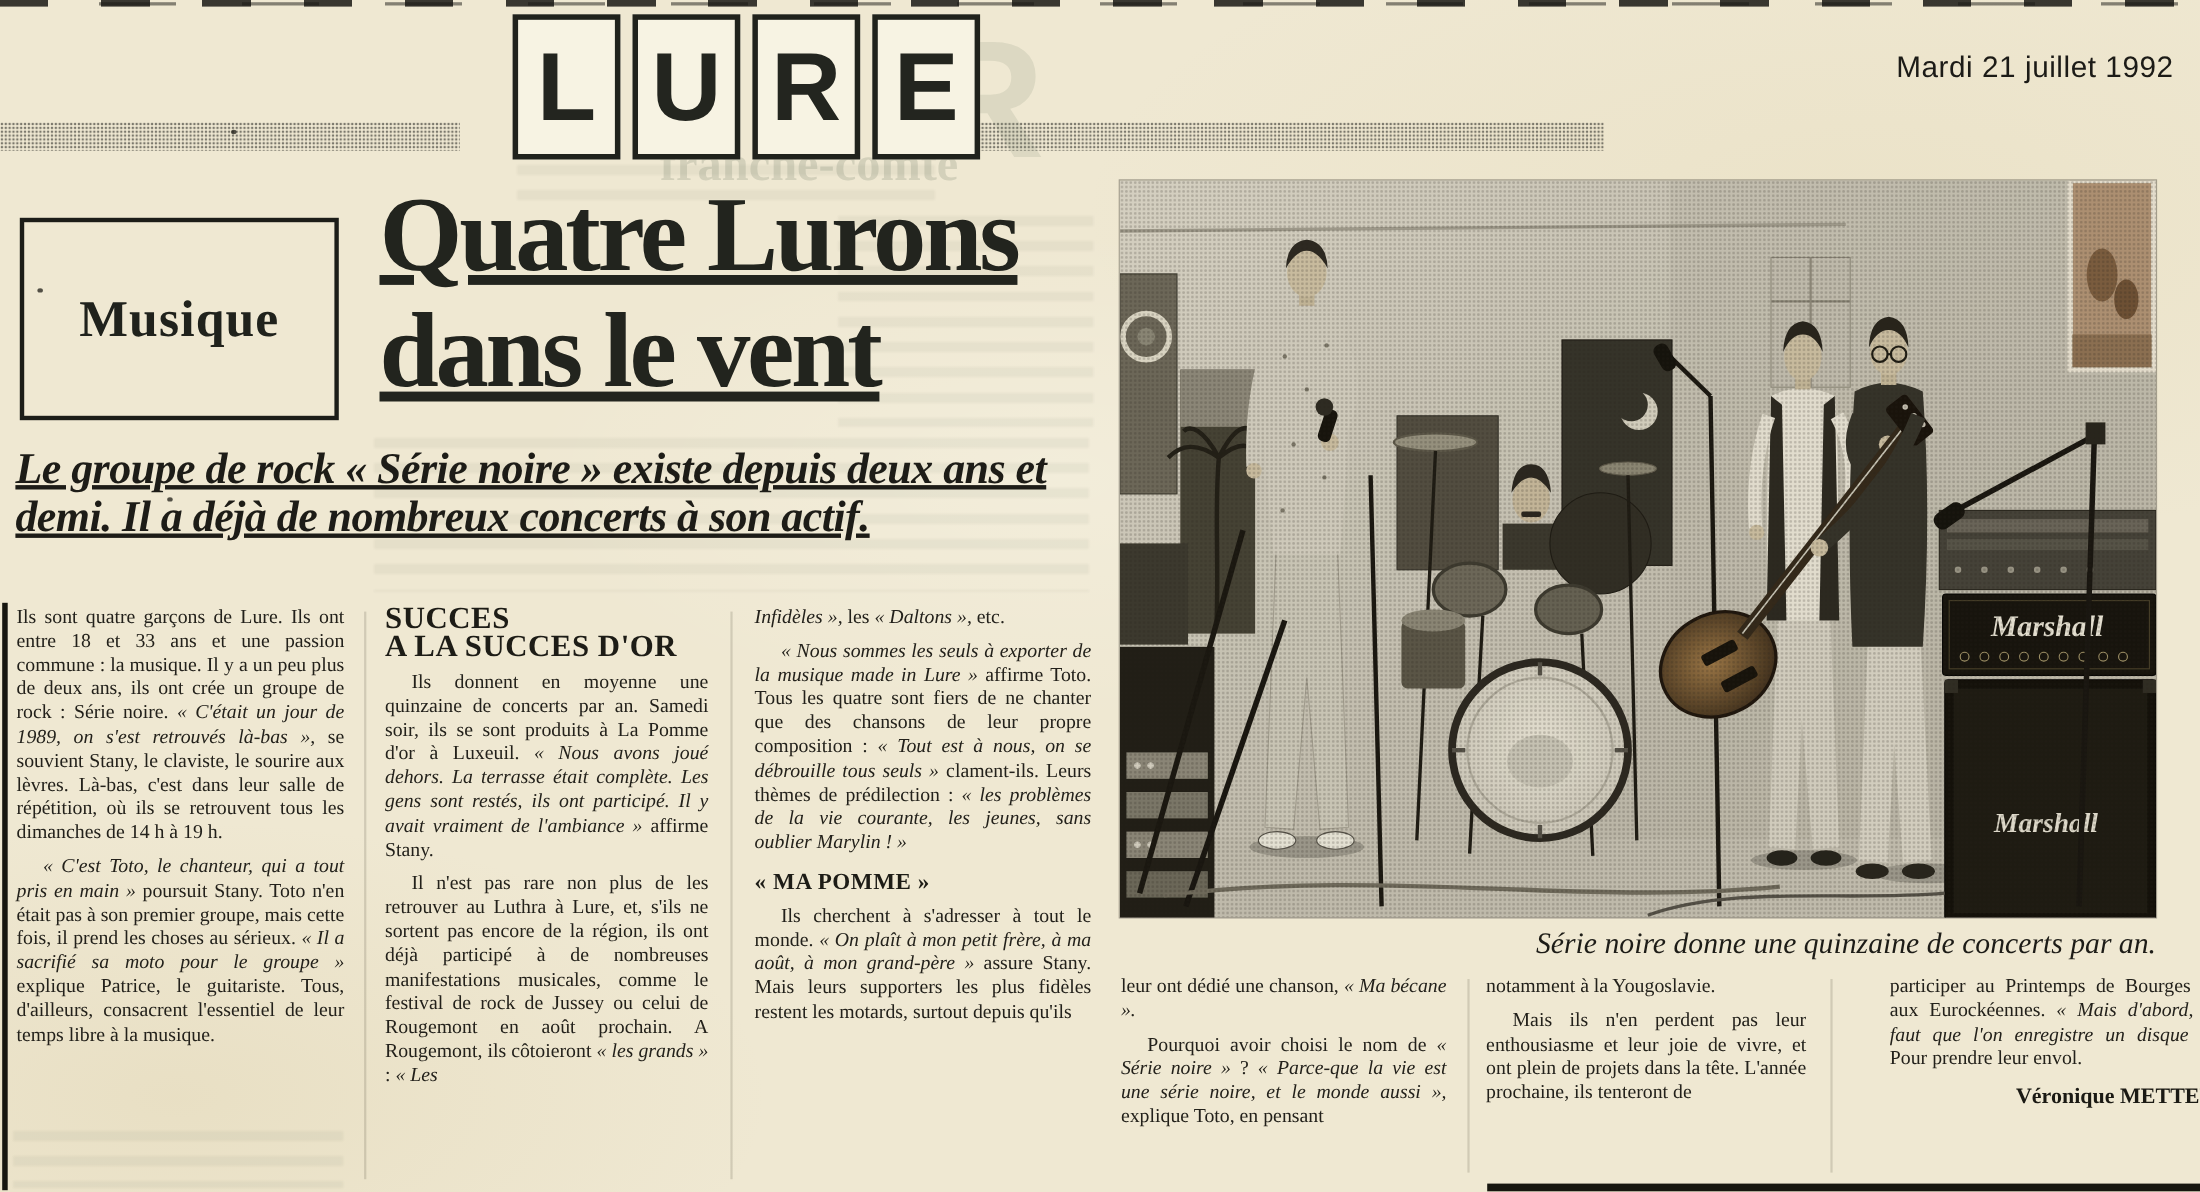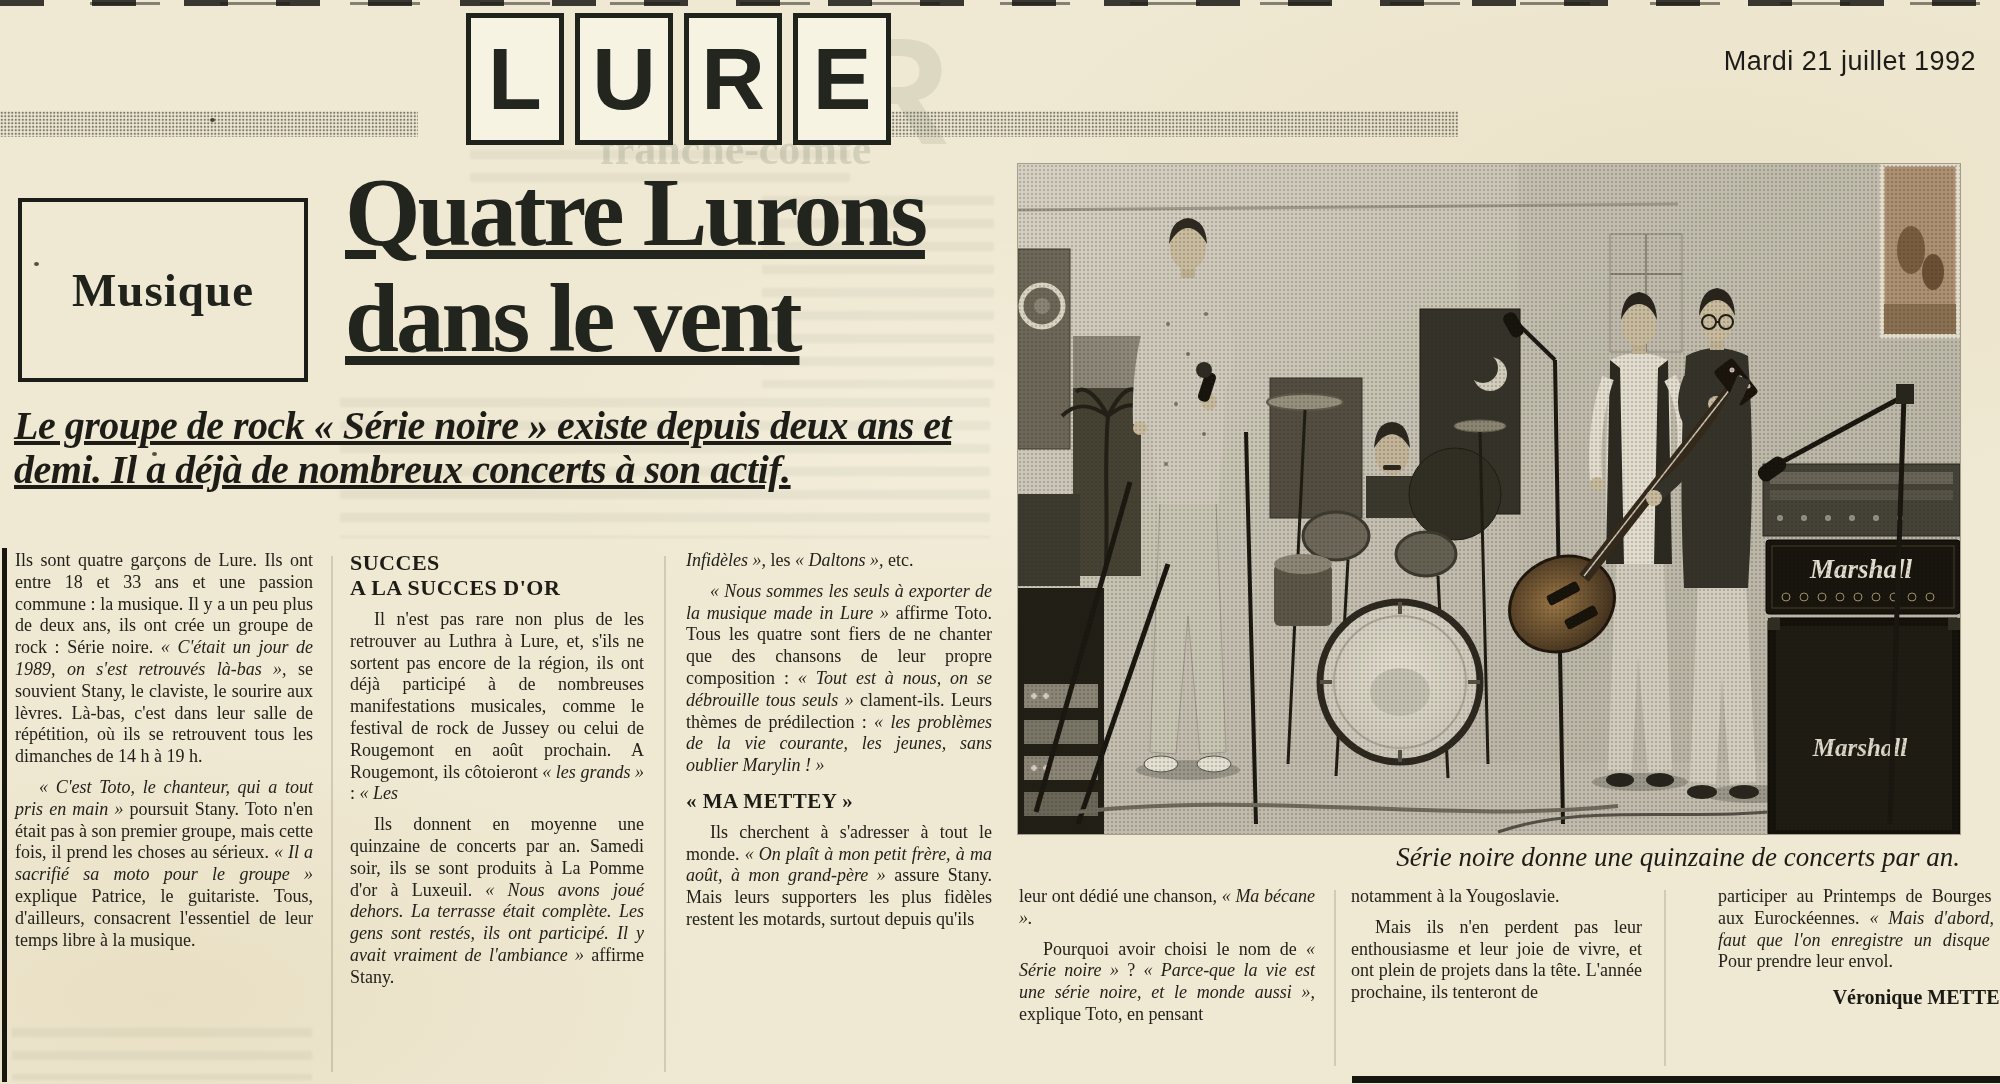--- a/index.html
+++ b/index.html
@@ -62,21 +62,21 @@
   
   .col{position:absolute;font-size:18px;line-height:21.8px;text-align:justify;color:#23211b;}
   .col1{left:15px;top:550px;width:298px;}
   .col2{left:350px;top:548px;width:294px;}
   .col3{left:686px;top:550px;width:306px;}
   .col4{left:1019px;top:886px;width:296px;}
   .col5{left:1351px;top:886px;width:291px;}
   .col6{left:1718px;top:886px;width:296px;}
   .bp{margin:0 0 9px 0;}
   .indent{text-indent:24px;}
-  .crosshead{margin:2px 0 9px 0;font-size:22px;line-height:25px;font-weight:bold;letter-spacing:.5px;color:#1d1c16;}
+  .crosshead{margin:2px 0 9px 0;font-size:28px;line-height:25px;font-weight:bold;letter-spacing:.5px;color:#1d1c16;}
   .crosshead span{display:block;}
   .crosshead2{margin:14px 0 9px 0;font-size:21px;font-weight:bold;letter-spacing:.5px;color:#1d1c16;}
   .byline{margin-top:14px;text-align:right;font-weight:bold;font-size:20px;color:#1b1a14;}
   
   .photo{position:absolute;left:1018px;top:164px;width:942px;height:670px;margin:0;
     background:#c9c5b7;outline:1px solid rgba(50,48,40,.4);overflow:hidden;}
   .photo::before{content:"";position:absolute;inset:0;background:rgba(80,66,32,.06);z-index:2;}
   .photo::after{content:"";position:absolute;inset:0;z-index:3;pointer-events:none;
     background-image:radial-gradient(rgba(38,34,26,.20) 1px, transparent 1.35px);background-size:4px 4px;}
   .photo svg{display:block;}
@@ -140,28 +140,28 @@
   <section class="col col1">
     <p class="bp"><span>Ils sont quatre garçons de Lure. Ils ont entre 18 et 33 ans et une passion commune : la musique. Il y a un peu plus de deux ans, ils ont crée un groupe de rock : Série noire. </span><i>« C'était un jour de 1989, on s'est retrouvés là-bas »,</i><span> se souvient Stany, le claviste, le sourire aux lèvres. Là-bas, c'est dans leur salle de répétition, où ils se retrouvent tous les dimanches de 14 h à 19 h.</span></p>
     <p class="bp indent"><i>« C'est Toto, le chanteur, qui a tout pris en main »</i><span> poursuit Stany. Toto n'en était pas à son premier groupe, mais cette fois, il prend les choses au sérieux. </span><i>« Il a sacrifié sa moto pour le groupe »</i><span> explique Patrice, le guitariste. Tous, d'ailleurs, consacrent l'essentiel de leur temps libre à la musique.</span></p>
   </section>
 
   <section class="col col2">
     <h3 class="crosshead">
       <span>SUCCES</span>
       <span>A LA SUCCES D'OR</span>
     </h3>
+    <p class="bp indent"><span>Ils donnent en moyenne une quinzaine de concerts par an. Samedi soir, ils se sont produits à La Pomme d'or à Luxeuil. </span><i>« Nous avons joué dehors. La terrasse était complète. Les gens sont restés, ils ont participé. Il y avait vraiment de l'ambiance »</i><span> affirme Stany.</span></p>
     <p class="bp indent"><span>Il n'est pas rare non plus de les retrouver au Luthra à Lure, et, s'ils ne sortent pas encore de la région, ils ont déjà participé à de nombreuses manifestations musicales, comme le festival de rock de Jussey ou celui de Rougemont en août prochain. A Rougemont, ils côtoieront </span><i>« les grands »</i><span> : </span><i>« Les</i></p>
-    <p class="bp indent"><span>Ils donnent en moyenne une quinzaine de concerts par an. Samedi soir, ils se sont produits à La Pomme d'or à Luxeuil. </span><i>« Nous avons joué dehors. La terrasse était complète. Les gens sont restés, ils ont participé. Il y avait vraiment de l'ambiance »</i><span> affirme Stany.</span></p>
   </section>
 
   <section class="col col3">
     <p class="bp"><i>Infidèles »,</i><span> les </span><i>« Daltons »,</i><span> etc.</span></p>
     <p class="bp indent"><i>« Nous sommes les seuls à exporter de la musique made in Lure »</i><span> affirme Toto. Tous les quatre sont fiers de ne chanter que des chansons de leur propre composition : </span><i>« Tout est à nous, on se débrouille tous seuls »</i><span> clament-ils. Leurs thèmes de prédilection : </span><i>« les problèmes de la vie courante, les jeunes, sans oublier Marylin ! »</i></p>
-    <h3 class="crosshead2">« MA METTEY »</h3>
+    <h3 class="crosshead2">« MA POMME »</h3>
     <p class="bp indent"><span>Ils cherchent à s'adresser à tout le monde. </span><i>« On plaît à mon petit frère, à ma août, à mon grand-père »</i><span> assure Stany. Mais leurs supporters les plus fidèles restent les motards, surtout depuis qu'ils</span></p>
   </section>
 
   <figure class="photo">
     <svg width="942" height="672" viewBox="0 0 942 672" xmlns="http://www.w3.org/2000/svg">
       <defs>
         <linearGradient id="wallg" x1="0" y1="0" x2="1" y2="1">
           <stop offset="0" stop-color="#ddd9cb"></stop>
             <stop offset="1" stop-color="#b5b1a3"></stop>
         </linearGradient>

